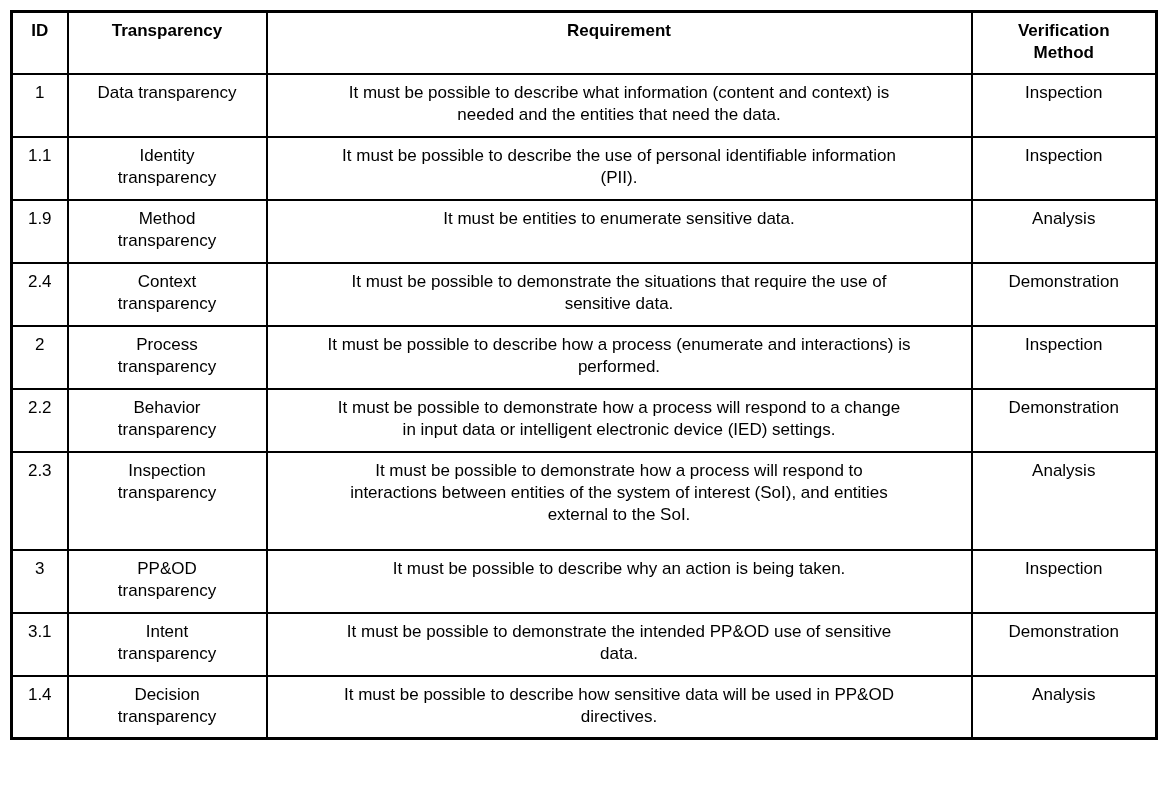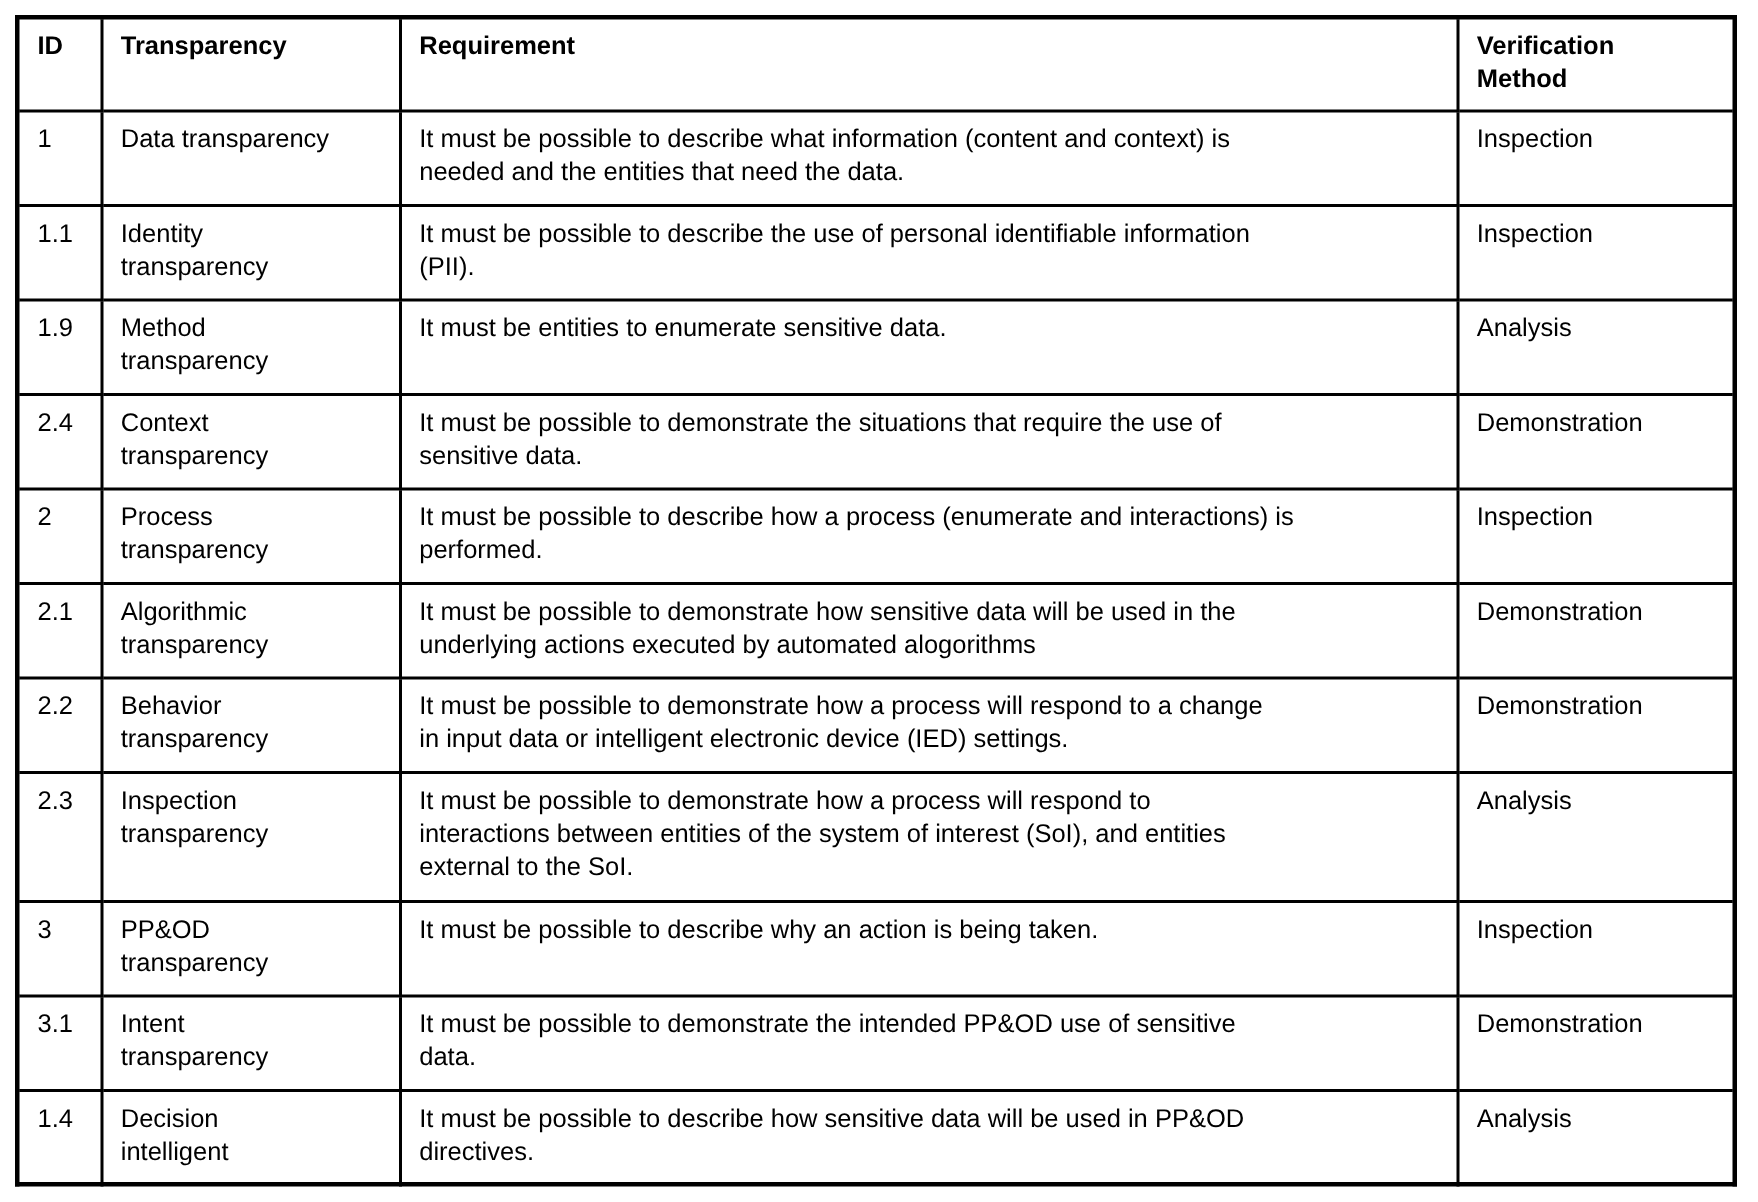--- a/index.html
+++ b/index.html
@@ -18,34 +18,34 @@
     border-collapse: collapse;
     table-layout: fixed;
     margin: 10px 0 0 10px;
     width: 1145px;
     border: 3px solid #000000;
   }
   .req-table th,
   .req-table td {
     border: 2px solid #000000;
     vertical-align: top;
-    text-align: left;
+    text-align: center;
     padding: 7px 12px;
     font-size: 17px;
     line-height: 22px;
     white-space: pre-line;
     overflow: hidden;
     font-weight: normal;
   }
   .req-table th {
     font-weight: bold;
   }
   tr.rh-head { height: 62px; }
   tr.rh-std  { height: 63px; }
-  tr.rh-tall { height: 86px; }
+  tr.rh-tall { height: 98px; }
 </style>
 </head>
 <body>
 
 <table class="req-table">
   <colgroup>
     <col style="width:56px">
     <col style="width:199px">
     <col style="width:705px">
     <col style="width:185px">
@@ -92,28 +92,20 @@
     </tr>
     <tr class="rh-std">
       <td>2</td>
       <td>Process
 transparency</td>
       <td>It must be possible to describe how a process (enumerate and interactions) is
 performed.</td>
       <td>Inspection</td>
     </tr>
     <tr class="rh-std">
-      <td>2.1</td>
-      <td>Algorithmic
-transparency</td>
-      <td>It must be possible to demonstrate how sensitive data will be used in the
-underlying actions executed by automated alogorithms</td>
-      <td>Demonstration</td>
-    </tr>
-    <tr class="rh-std">
       <td>2.2</td>
       <td>Behavior
 transparency</td>
       <td>It must be possible to demonstrate how a process will respond to a change
 in input data or intelligent electronic device (IED) settings.</td>
       <td>Demonstration</td>
     </tr>
     <tr class="rh-tall">
       <td>2.3</td>
       <td>Inspection
@@ -134,19 +126,19 @@
       <td>3.1</td>
       <td>Intent
 transparency</td>
       <td>It must be possible to demonstrate the intended PP&amp;OD use of sensitive
 data.</td>
       <td>Demonstration</td>
     </tr>
     <tr class="rh-std">
       <td>1.4</td>
       <td>Decision
-intelligent</td>
+transparency</td>
       <td>It must be possible to describe how sensitive data will be used in PP&amp;OD
 directives.</td>
       <td>Analysis</td>
     </tr>
   </tbody>
 </table>
 
 </body></html>

